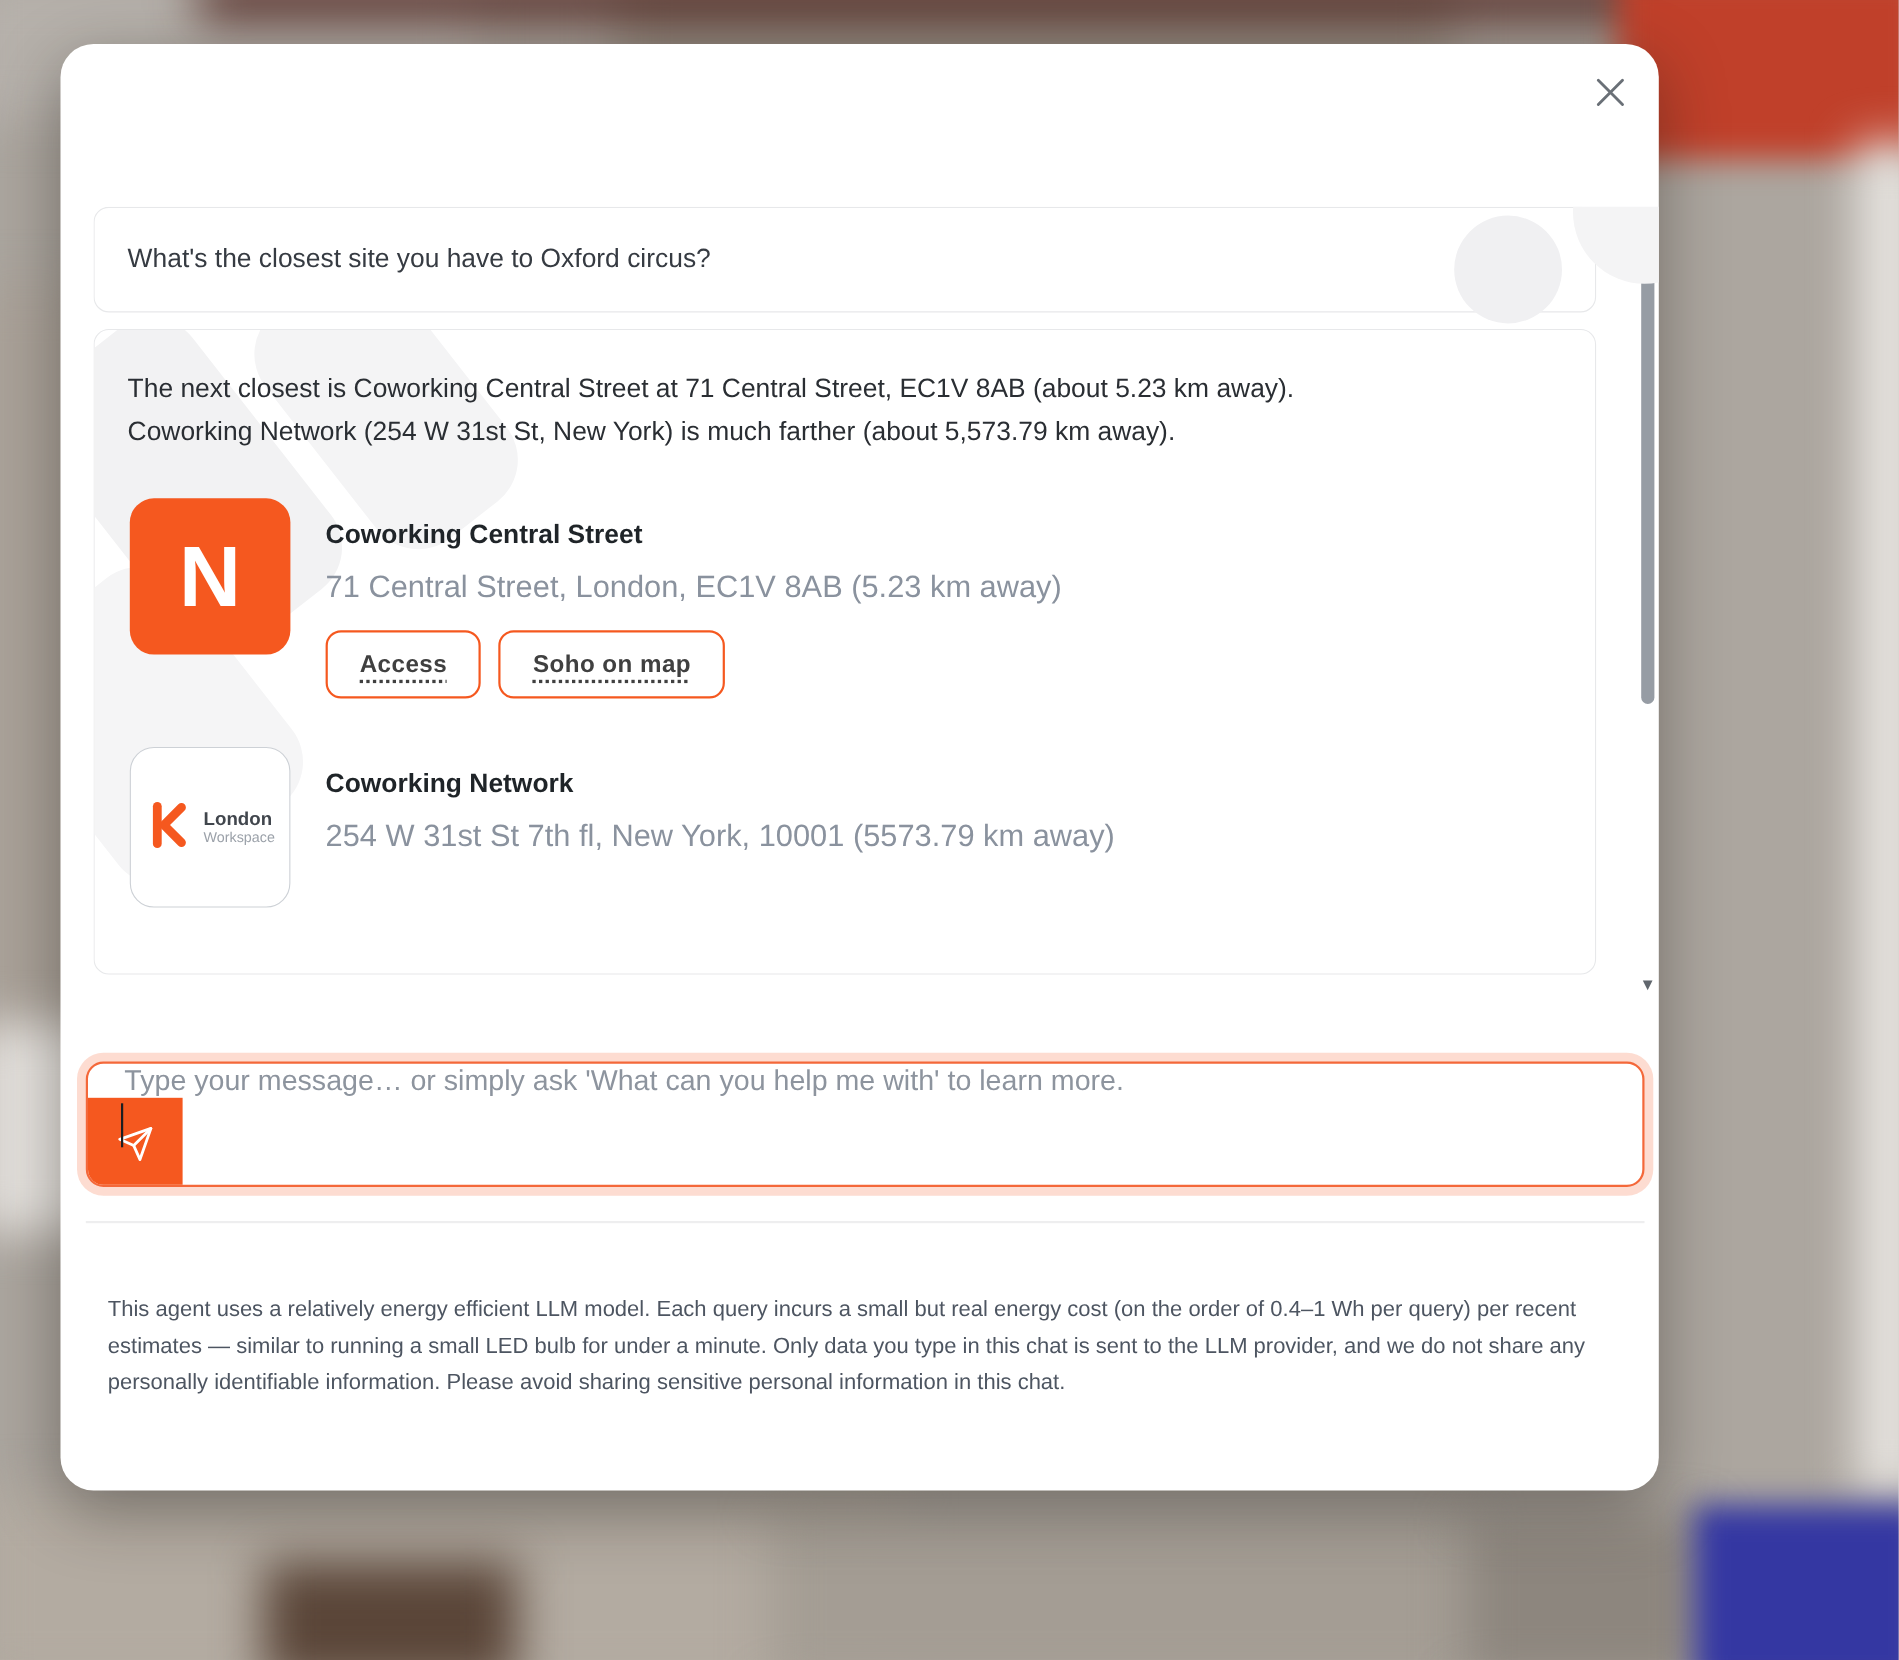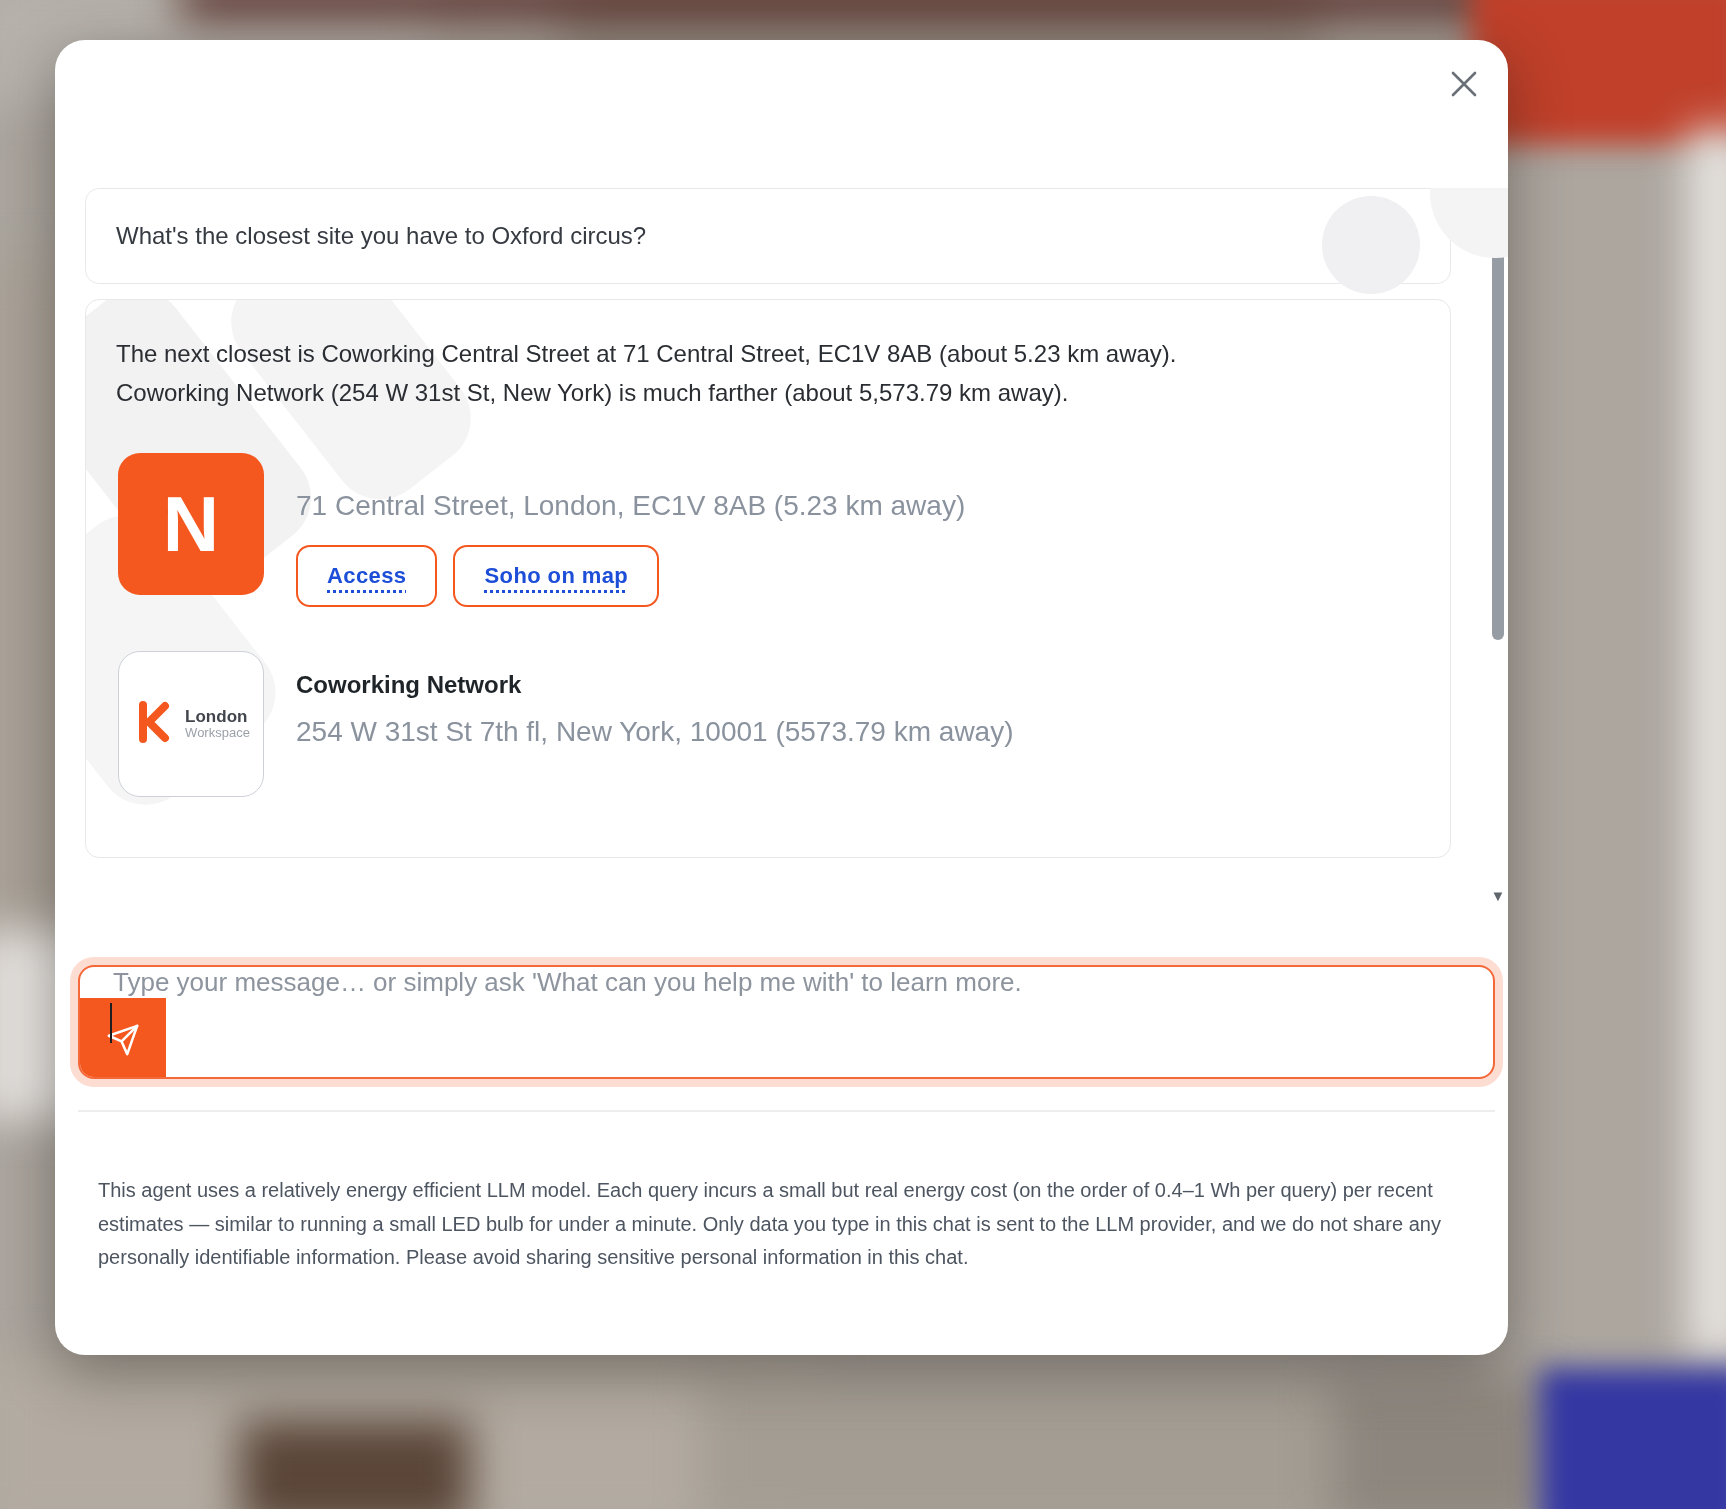--- a/index.html
+++ b/index.html
@@ -64,21 +64,21 @@
   }
   .k-text{display:flex;flex-direction:column;line-height:1.15;}
   .k-name{font-size:17px;font-weight:bold;color:#41464d;}
   .k-sub{font-size:13px;color:#9ba1a9;}
   .site-body{margin-left:32px;padding-top:20px;}
   .site-name{font-size:24px;font-weight:bold;color:#1f2428;}
   .site-addr{font-size:28px;color:#8a929e;margin-top:17px;}
   .actions{display:flex;gap:16px;margin-top:23px;}
   .action-btn{
     height:62px;padding:0 29px;background:#fff;border:2px solid #f5581f;border-radius:14px;
-    color:#1d4ed8;font-size:22px;font-weight:bold;font-family:"Liberation Sans",sans-serif;
+    color:#404040;font-size:22px;font-weight:bold;font-family:"Liberation Sans",sans-serif;
     letter-spacing:.4px;display:flex;align-items:center;cursor:pointer;
     text-decoration:underline dotted;text-underline-offset:7px;text-decoration-thickness:2.5px;
   }
 
   
   .scrollbar{position:absolute;left:1403px;top:0;width:20px;height:762px;}
   .scroll-arrow{position:absolute;left:0;width:20px;text-align:center;color:#60666d;font-size:15px;line-height:15px;cursor:pointer;}
   .arrow-up{top:2px;}
   .arrow-down{top:700px;}
   .scroll-thumb{position:absolute;left:4px;top:27px;width:12px;height:425px;background:#969ca4;border-radius:6px;cursor:pointer;}
@@ -151,20 +151,21 @@
       <div class="bot-text">
         <p>The next closest is Coworking Central Street at 71 Central Street, EC1V 8AB (about 5.23 km away).</p>
         <p>Coworking Network (254 W 31st St, New York) is much farther (about 5,573.79 km away).</p>
       </div>
 
       <div class="site-card">
         <div class="logo-n">
           <span>N</span>
         </div>
         <div class="site-body">
+          <div class="site-name">Coworking Central Street</div>
           <div class="site-addr">71 Central Street, London, EC1V 8AB (5.23 km away)</div>
           <div class="actions">
             <button class="action-btn">Access</button>
             <button class="action-btn">Soho on map</button>
           </div>
         </div>
       </div>
 
       <div class="site-card second">
         <div class="logo-kalkio">

